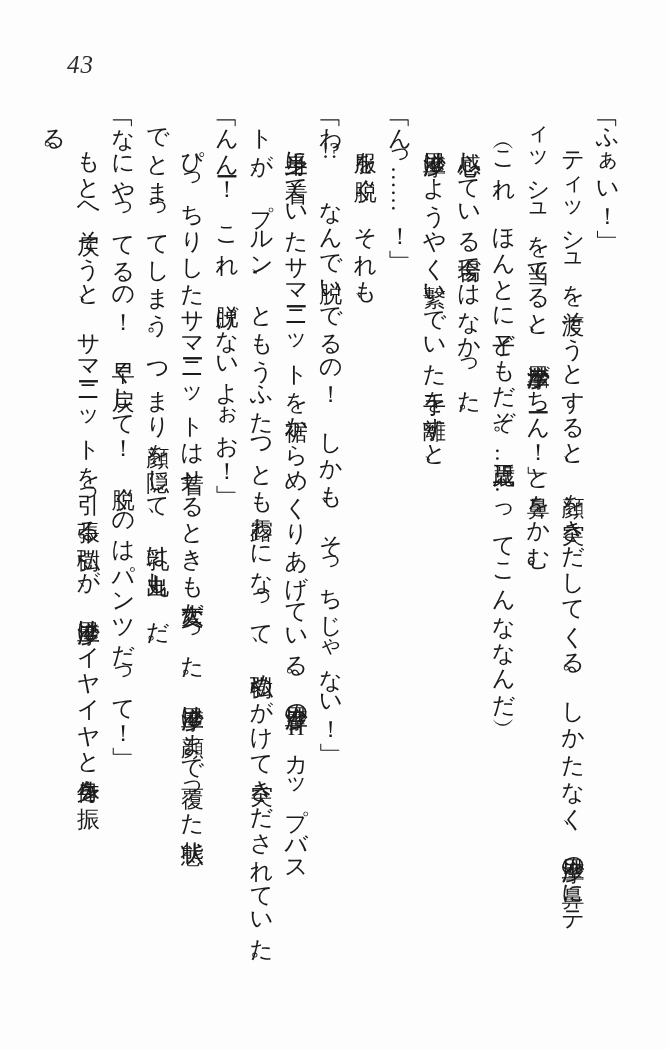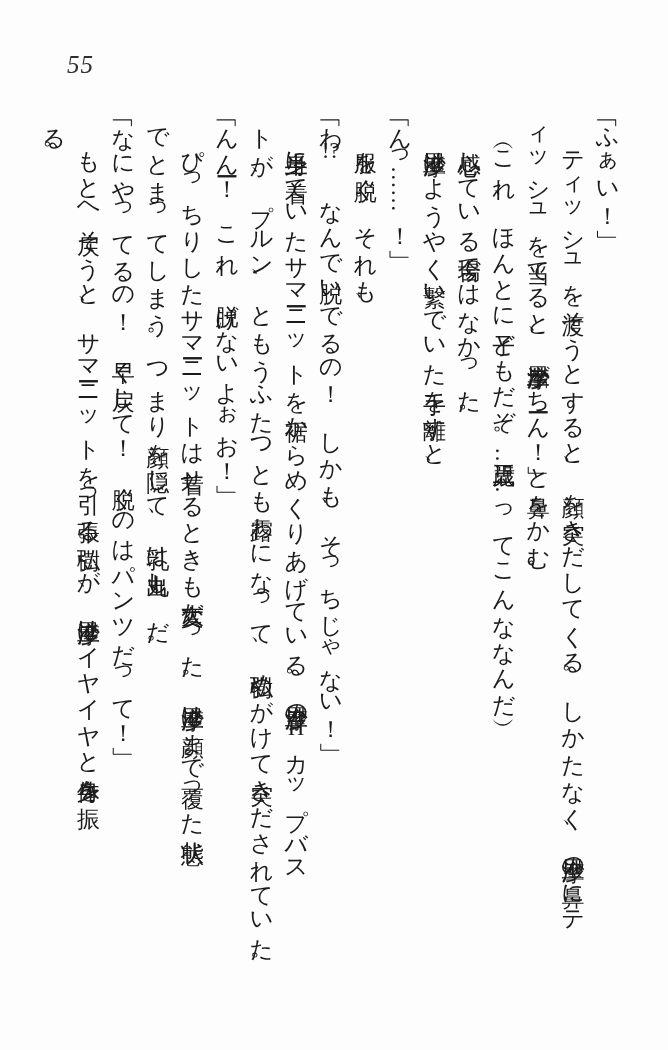--- a/index.html
+++ b/index.html
@@ -41,21 +41,21 @@
   }
   .tcy {
     text-combine-upright: all;
     -webkit-text-combine: horizontal;
   }
 </style>
 </head>
 <body>
 
 <div class="book-page">
-  <div class="page-number">55</div>
+  <div class="page-number">43</div>
   <div class="text-block">
       <div class="vcol">「ふぁい！」</div>
       <div class="vcol">　ティッシュを渡そうとすると、顔を突きだしてくる。しかたなく、摩里沙の鼻にテ</div>
       <div class="vcol">ィッシュを当てると、摩里沙が「ちーん！」と鼻をかむ。</div>
       <div class="vcol">　（これ、ほんとに子どもだぞ。三歳児……ってこんななんだ）</div>
       <div class="vcol">　感心している場合ではなかった。</div>
       <div class="vcol">　摩里沙はようやく繫いでいた手を離すと、</div>
       <div class="vcol">「んっ……！」</div>
       <div class="vcol">　服を脱ぐ。それも、</div>
       <div class="vcol">「わ<span class="tcy">!?</span>　なんで脱いでるの！　しかも、そっちじゃない！」</div>

